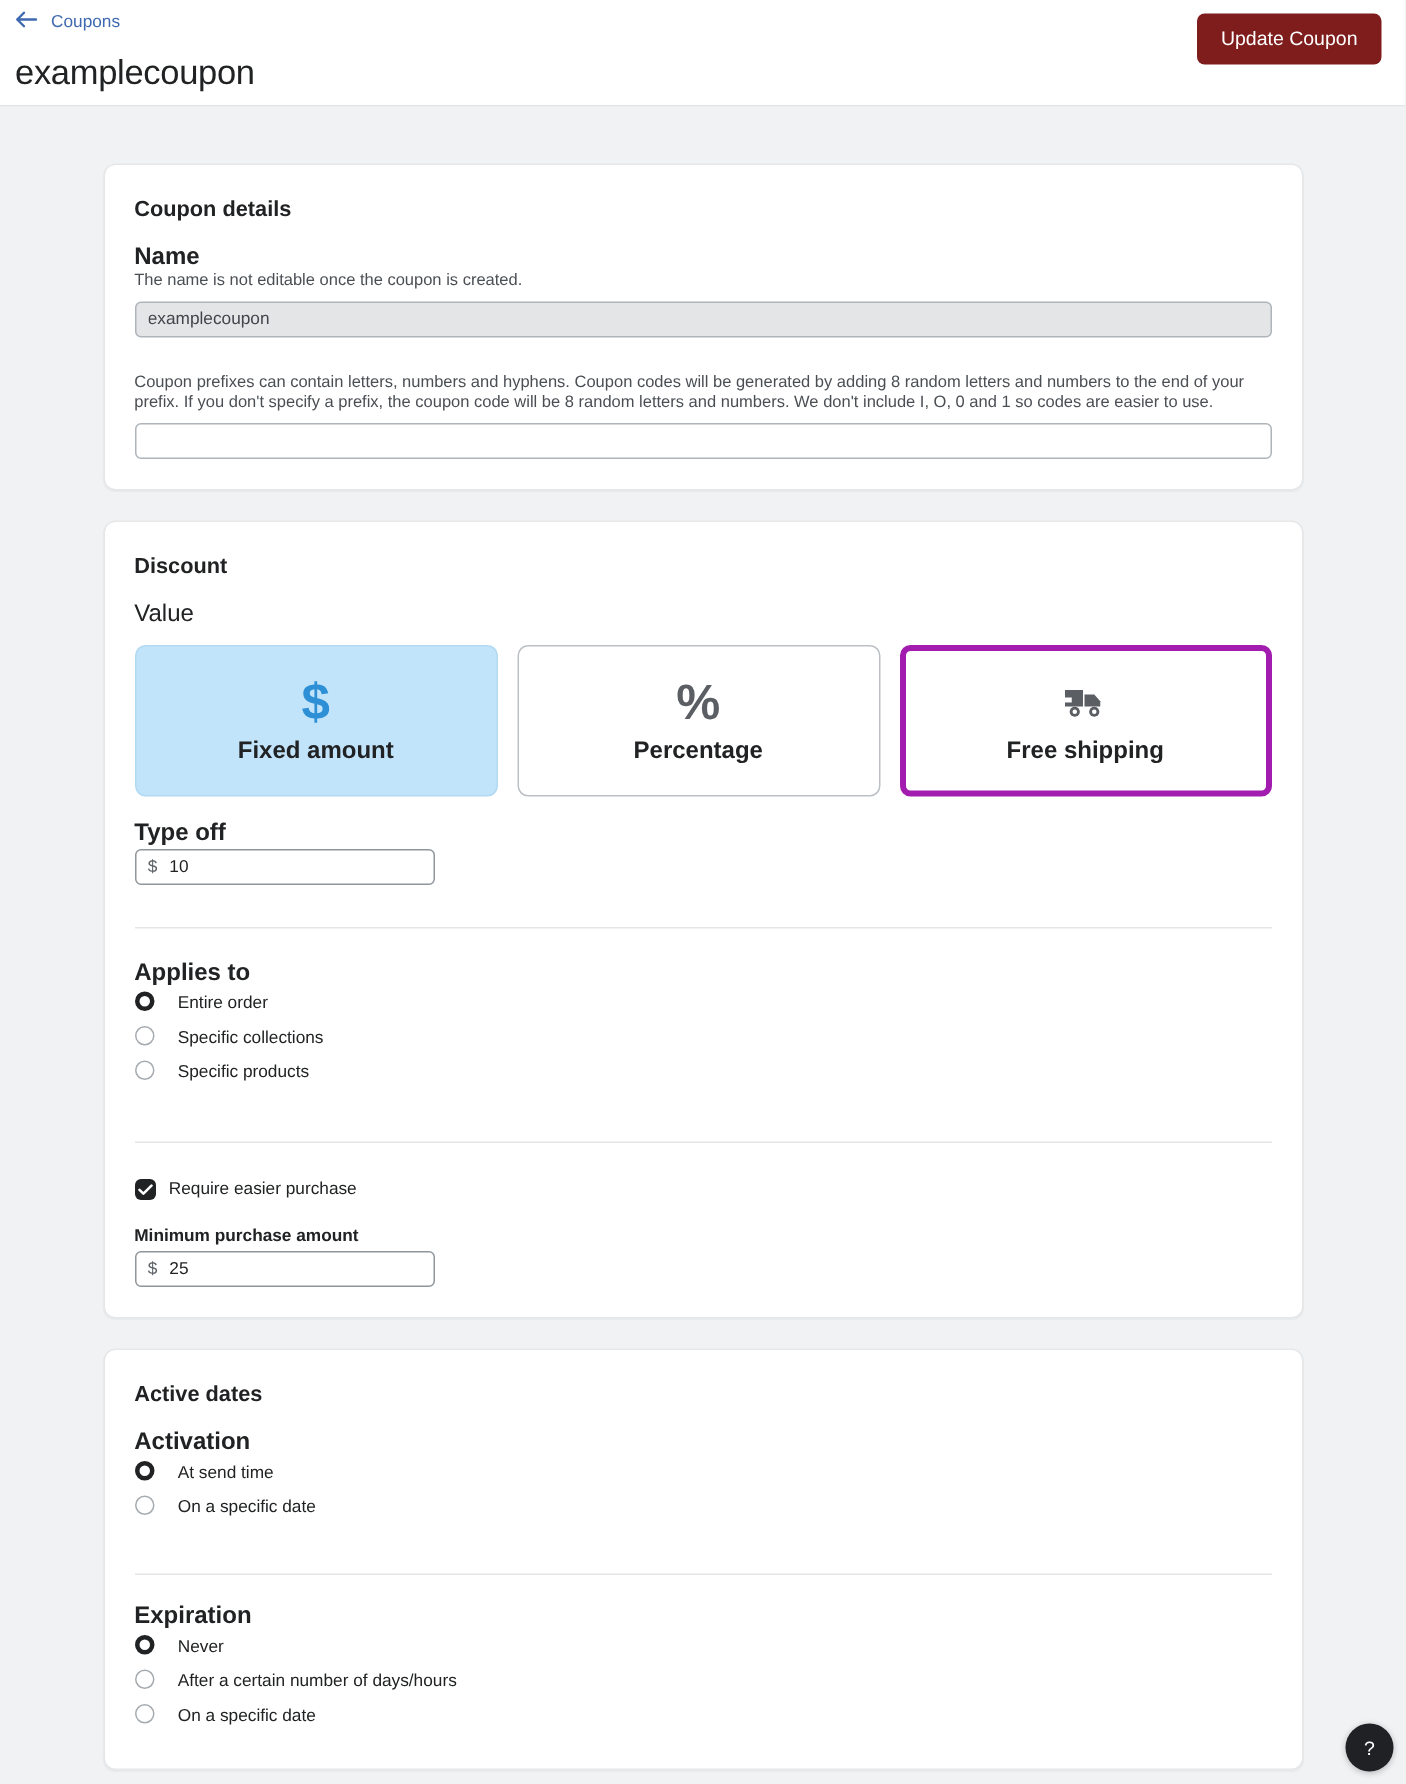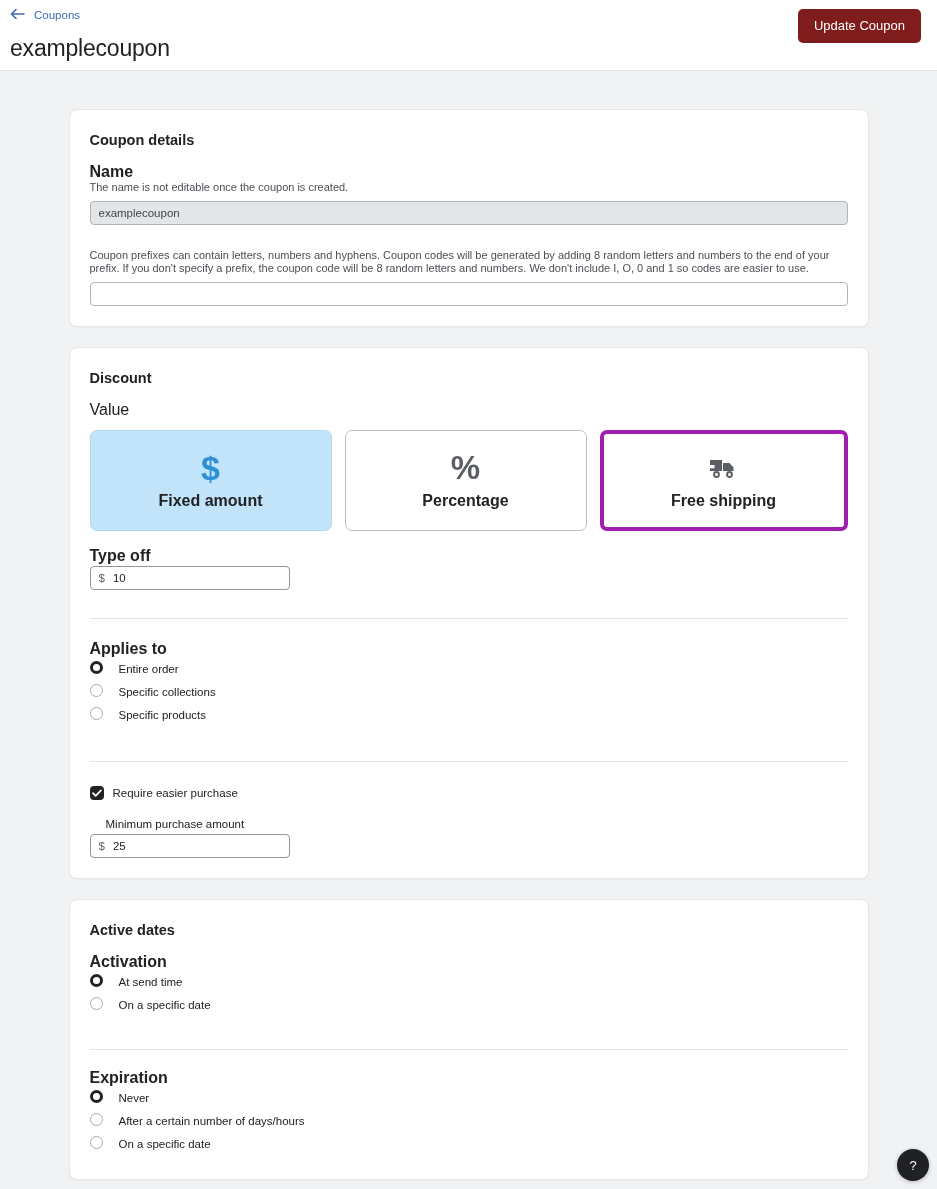--- a/index.html
+++ b/index.html
@@ -241,23 +241,23 @@
     border-radius: 4px;
     background: #202223;
     display: flex;
     align-items: center;
     justify-content: center;
     flex: 0 0 auto;
   }
   .checkbox svg { display: block; }
   .sub-label {
     font-size: 11.5px;
-    font-weight: normal;
-    color: #202223;
-    margin: 12px 0 0 16px;
+    font-weight: bold;
+    color: #202223;
+    margin: 12px 0 0 0;
     line-height: 16px;
   }
 
   
   .help-fab {
     position: absolute;
     right: 8px;
     bottom: 8px;
     width: 32px;
     height: 32px;

